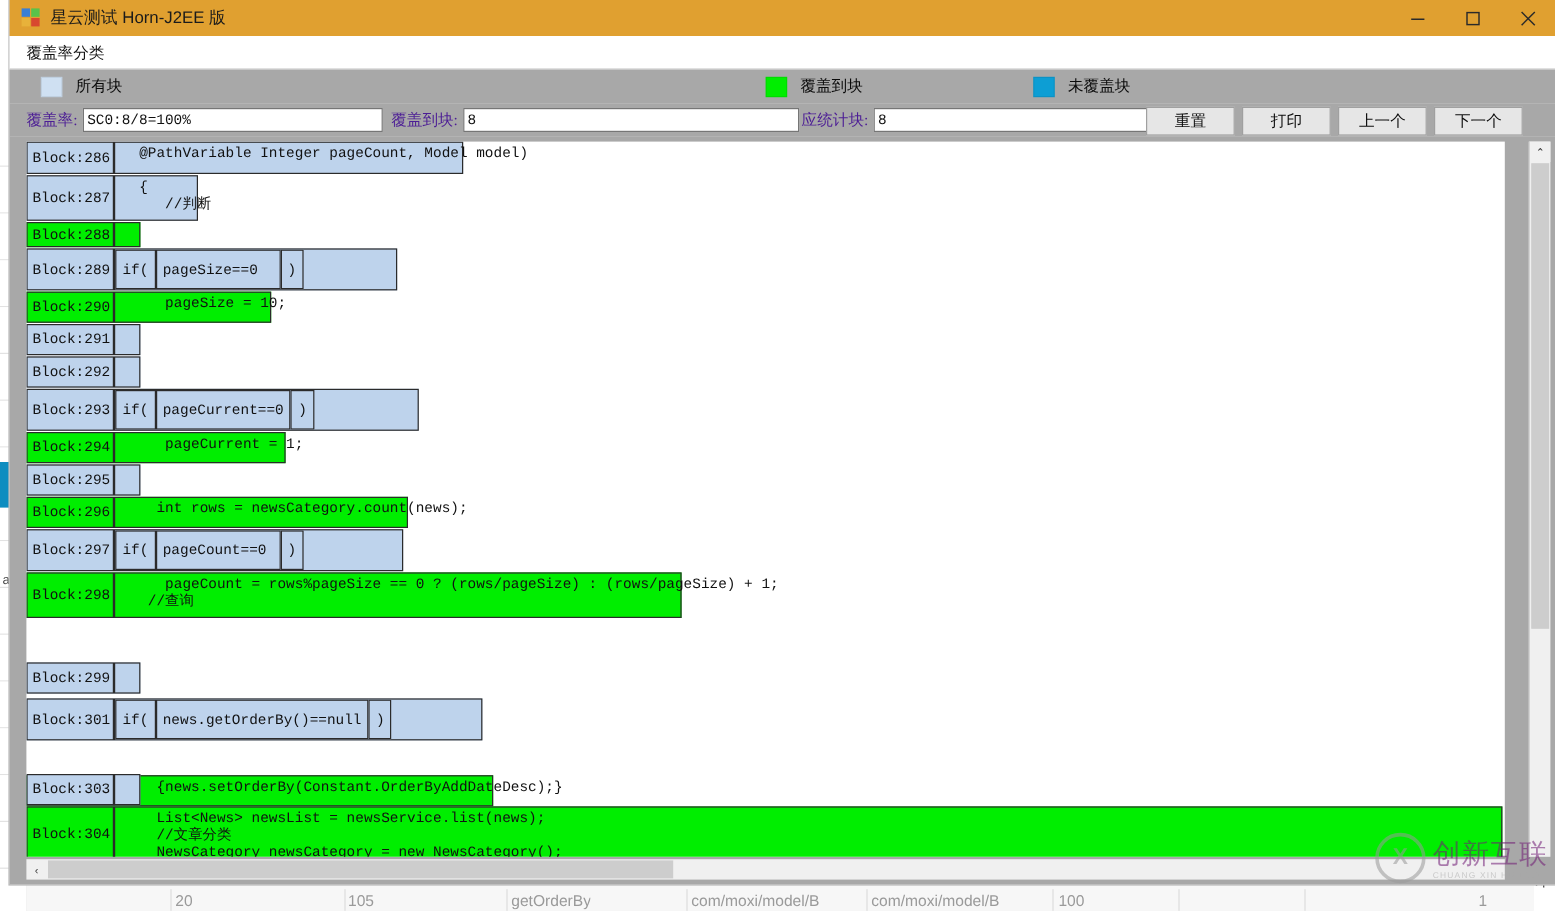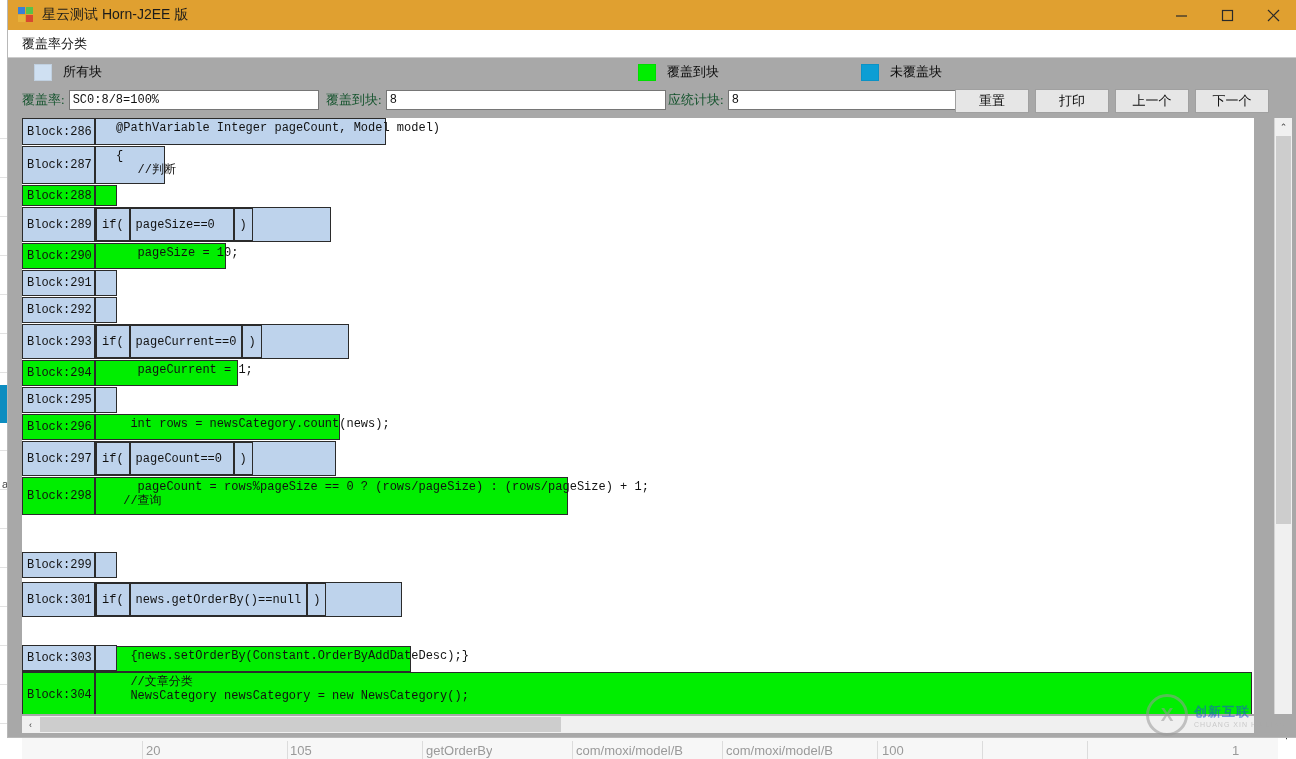--- a/index.html
+++ b/index.html
@@ -156,21 +156,21 @@
   #fieldbar {
     height: 28px; flex: 0 0 28px;
     background: #a8a8a8;
     position: relative;
   }
   .field-group {
     position: absolute; top: 0; height: 28px;
     display: flex; align-items: center;
   }
   .field-label {
-    font-size: 13px; color: #14532d; margin-right: 4px;
+    font-size: 13px; color: #4c1d95; margin-right: 4px;
     font-family: Liberation Serif, serif;
     white-space: nowrap;
   }
   .field-input {
     height: 18px;
     background: #ffffff;
     border: 1px solid #767676;
     font-size: 12px; color: #111;
     font-family: "Liberation Mono", monospace;
     padding: 0 3px;
@@ -294,21 +294,21 @@
   #watermark .wm-mark {
     width: 36px; height: 36px; border-radius: 50%;
     border: 3px solid #9a9a9a;
     display: flex; align-items: center; justify-content: center;
     color: #9a9a9a; font-size: 19px; font-weight: bold;
     font-family: "Liberation Sans", sans-serif;
     flex: 0 0 36px;
   }
   #watermark .wm-txt { margin-left: 6px; }
   #watermark .wm-cn {
-    font-size: 13px; color: #1d4ed8; font-weight: bold;
+    font-size: 23px; color: #701a75; font-weight: normal;
     letter-spacing: 1px;
     font-family: "Liberation Sans", sans-serif;
     white-space: nowrap;
   }
   #watermark .wm-en {
     font-size: 7px; color: #a8a8a8; letter-spacing: 1px;
     font-family: "Liberation Sans", sans-serif;
     white-space: nowrap;
   }
 </style>
@@ -516,21 +516,21 @@
         <div class="blk-row" style="top: 528px; height: 26px;">
           <div class="blk-tag cov">Block:302</div>
           <div class="blk-body cov pad" style="width: 316px;"><div>  {news.setOrderBy(Constant.OrderByAddDateDesc);}</div></div>
         </div>
         <div class="blk-row" style="top: 527px; height: 26px;">
           <div class="blk-tag uncov">Block:303</div>
           <div class="blk-body uncov pad" style="width: 22px;"><div></div></div>
         </div>
         <div class="blk-row" style="top: 554px; height: 46px;">
           <div class="blk-tag cov">Block:304</div>
-          <div class="blk-body cov pad" style="width: 1157px;"><div>  //文章分类</div><div>  NewsCategory newsCategory = new NewsCategory();</div></div>
+          <div class="blk-body cov pad" style="width: 1157px;"><div>  List&lt;News&gt; newsList = newsService.list(news);</div><div>  //文章分类</div><div>  NewsCategory newsCategory = new NewsCategory();</div></div>
         </div>
       </div>
 
     <div id="vscroll" style="right:4px; top:4px; height:596px;">
       <div class="sb-arrow">⌃</div>
       <div class="sb-thumb"></div>
     </div>
 
     <div id="hscroll" style="left:14px; bottom:4px; width:1232px;">
       <div class="sb-arrow">‹</div>

